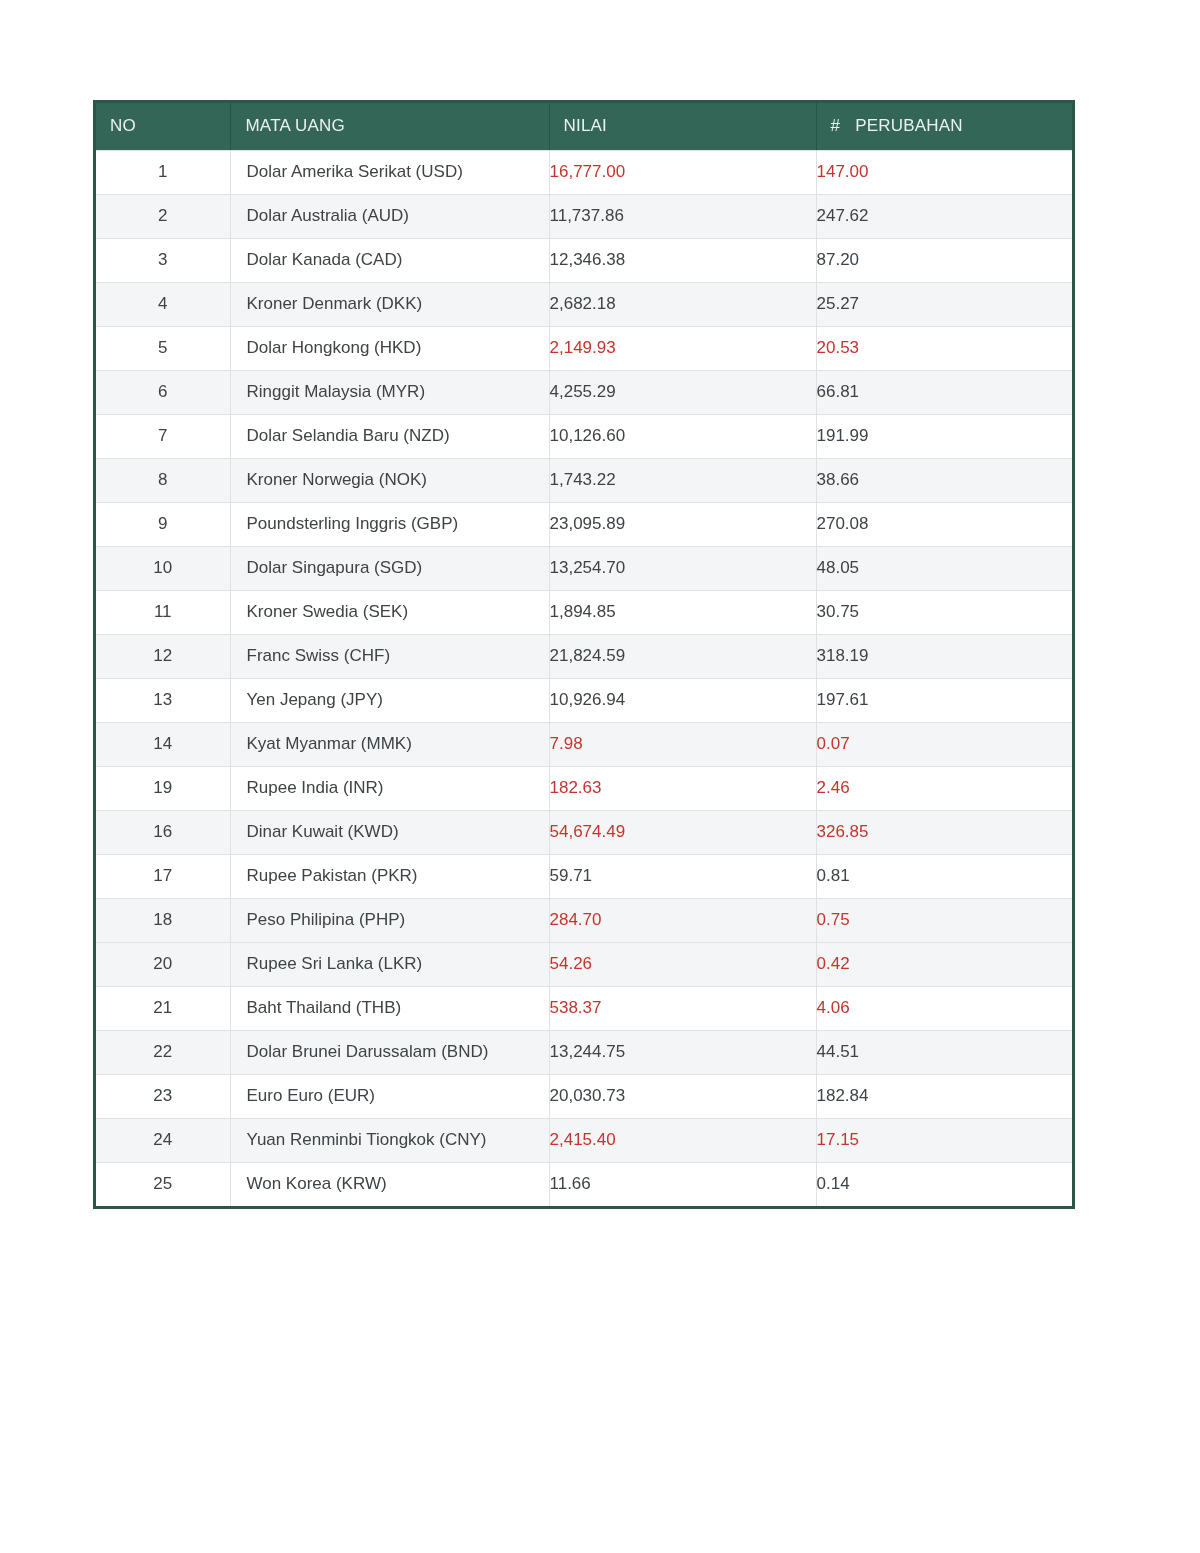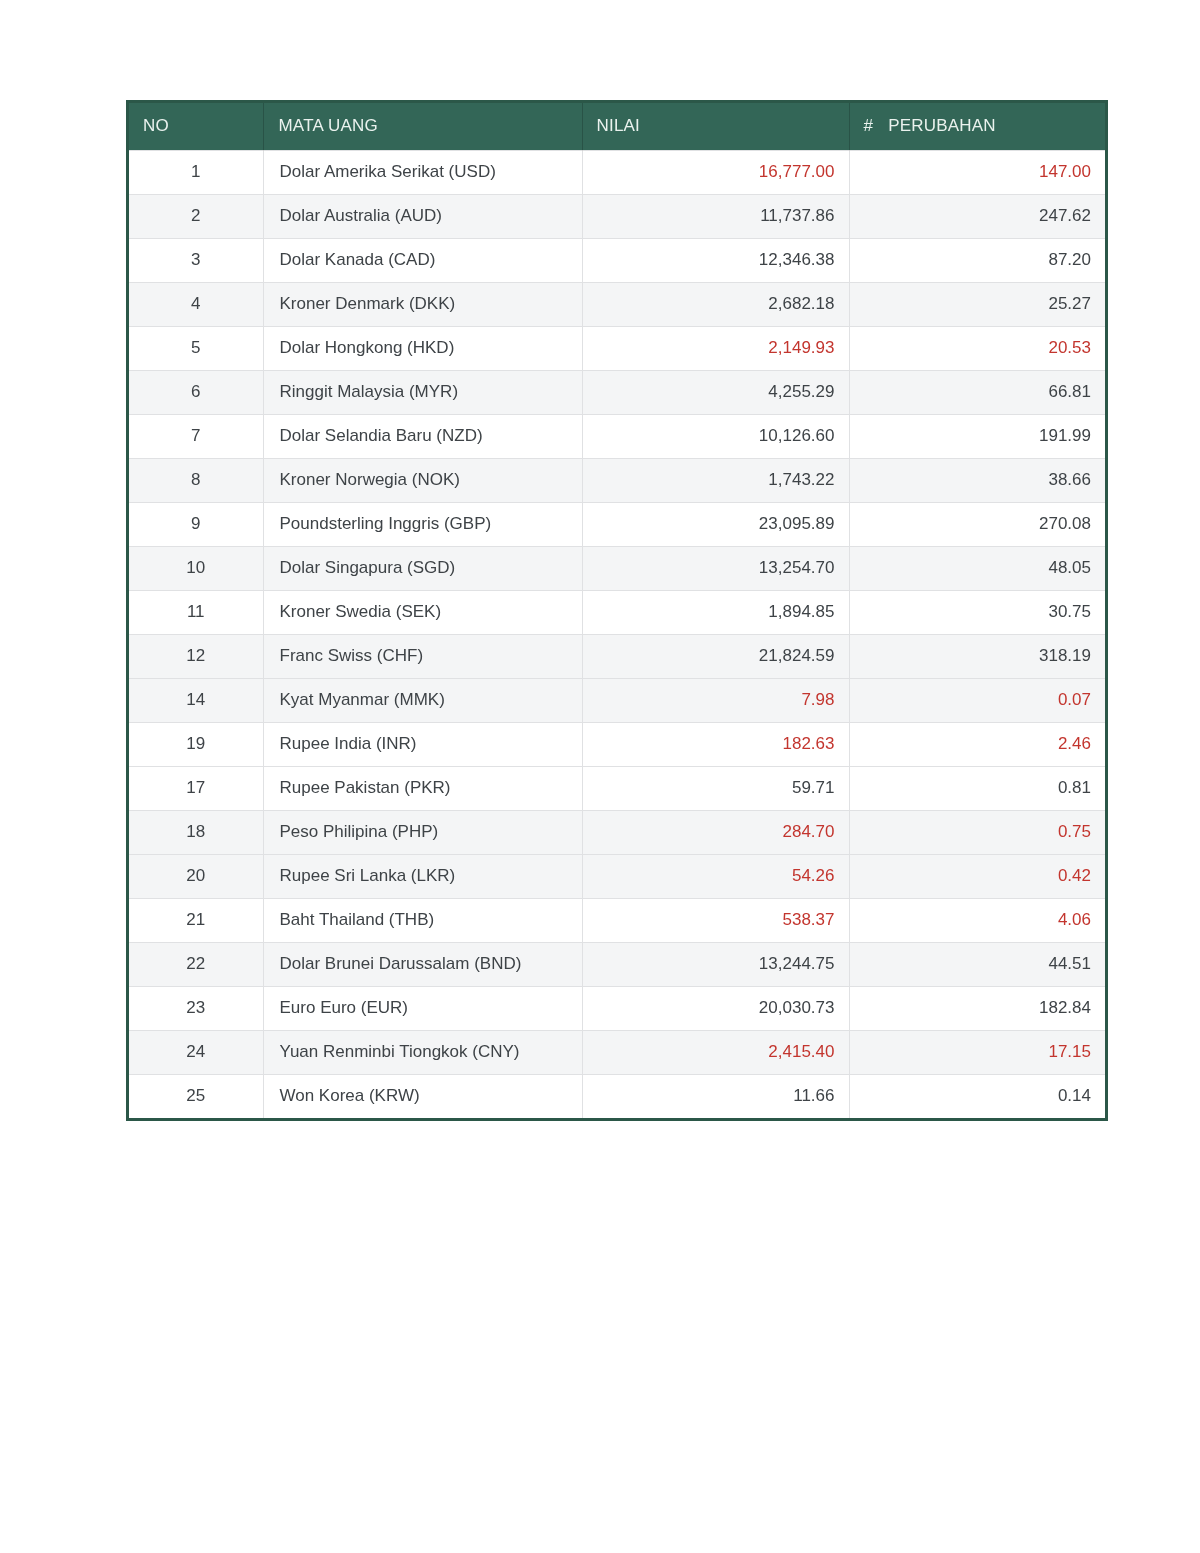--- a/index.html
+++ b/index.html
@@ -23,21 +23,21 @@
   }
   .page {
     position: relative;
     width: 1200px;
     height: 1553px;
     background: #ffffff;
     overflow: hidden;
   }
   .table-wrap {
     position: absolute;
-    left: 126px;
+    left: 93px;
     top: 100px;
     width: 982px;
     border: 3px solid var(--border);
     background: var(--row-bg);
   }
   table.kurs {
     width: 100%;
     border-collapse: collapse;
     table-layout: fixed;
   }
@@ -63,21 +63,21 @@
     color: var(--text);
     border-top: 1px solid var(--grid-line);
     padding: 0;
     background: transparent;
   }
   tbody td + td { border-left: 1px solid var(--grid-line); }
   tbody tr { background: var(--row-bg); }
   tbody tr.alt { background: var(--row-alt-bg); }
   td.cell-no { text-align: center; }
   td.cell-currency { padding-left: 16px; text-align: left; }
-  td.num { text-align: right; padding-right: 14px; }
+  td.num { padding-right: 14px; }
   tr.red td.num { color: var(--negative-red); }
 </style>
 </head>
 <body>
 
 <div class="page">
   <div class="table-wrap">
     <table class="kurs">
       <colgroup>
         <col style="width:134px">
@@ -167,31 +167,43 @@
     <td class="cell-currency">Kroner Swedia (SEK)</td>
     <td class="cell-value num">1,894.85</td>
     <td class="cell-change num">30.75</td>
   </tr>
           <tr class="alt">
     <td class="cell-no">12</td>
     <td class="cell-currency">Franc Swiss (CHF)</td>
     <td class="cell-value num">21,824.59</td>
     <td class="cell-change num">318.19</td>
   </tr>
+          <tr>
+    <td class="cell-no">13</td>
+    <td class="cell-currency">Yen Jepang (JPY)</td>
+    <td class="cell-value num">10,926.94</td>
+    <td class="cell-change num">197.61</td>
+  </tr>
           <tr class="alt red">
     <td class="cell-no">14</td>
     <td class="cell-currency">Kyat Myanmar (MMK)</td>
     <td class="cell-value num">7.98</td>
     <td class="cell-change num">0.07</td>
   </tr>
           <tr class="red">
     <td class="cell-no">19</td>
     <td class="cell-currency">Rupee India (INR)</td>
     <td class="cell-value num">182.63</td>
     <td class="cell-change num">2.46</td>
+  </tr>
+          <tr class="alt red">
+    <td class="cell-no">16</td>
+    <td class="cell-currency">Dinar Kuwait (KWD)</td>
+    <td class="cell-value num">54,674.49</td>
+    <td class="cell-change num">326.85</td>
   </tr>
           <tr>
     <td class="cell-no">17</td>
     <td class="cell-currency">Rupee Pakistan (PKR)</td>
     <td class="cell-value num">59.71</td>
     <td class="cell-change num">0.81</td>
   </tr>
           <tr class="alt red">
     <td class="cell-no">18</td>
     <td class="cell-currency">Peso Philipina (PHP)</td>

